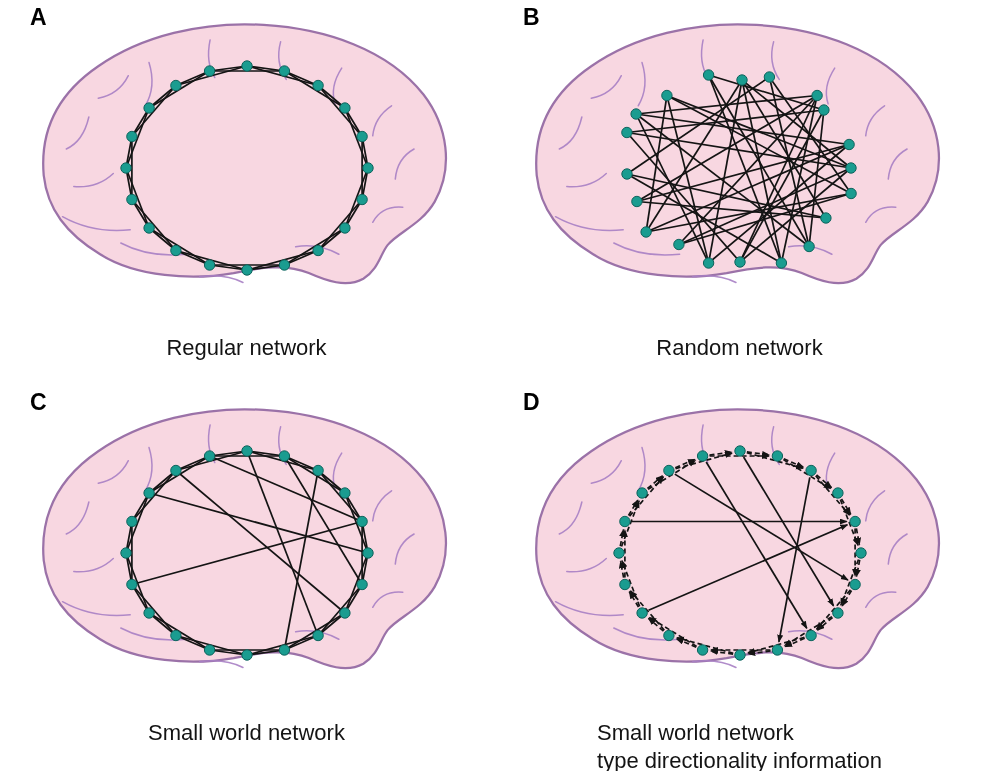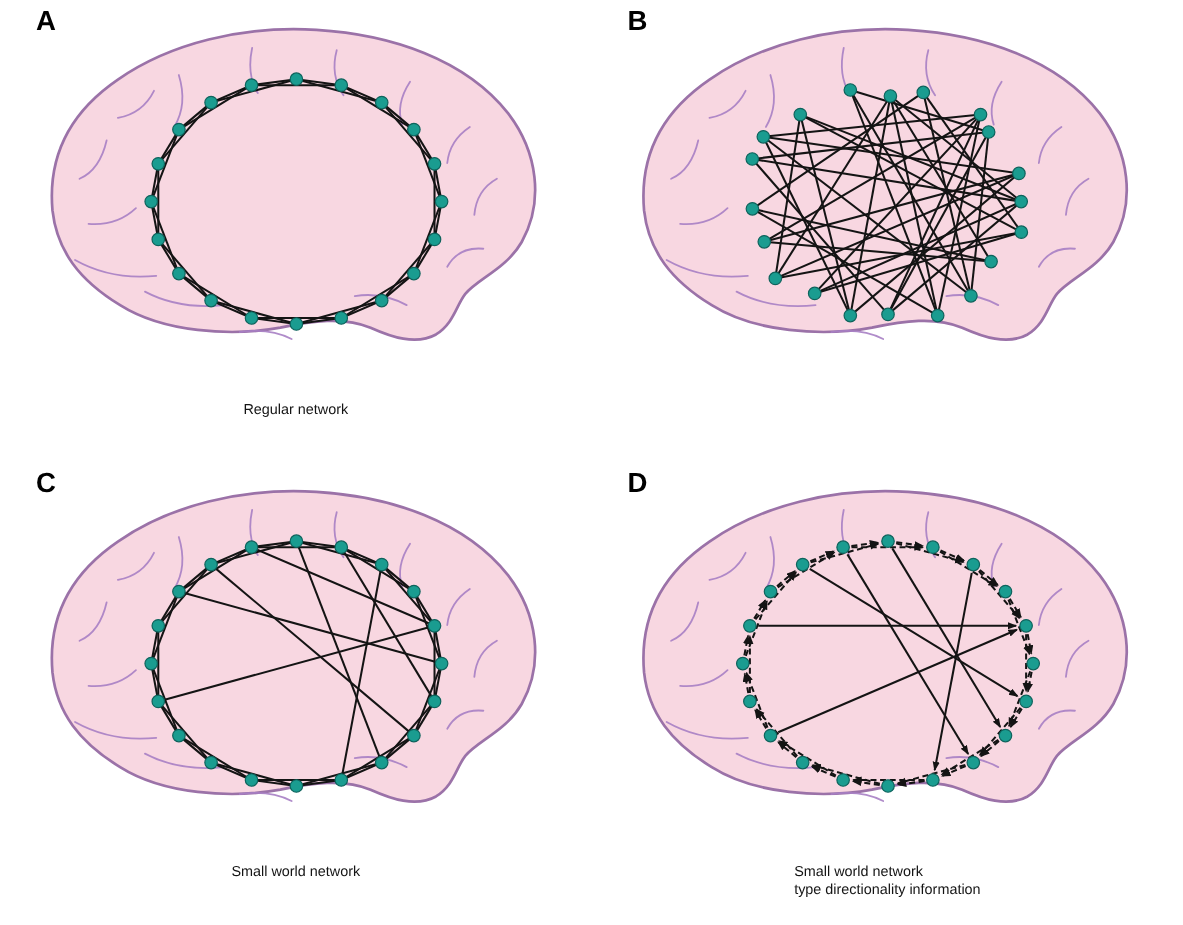--- a/index.html
+++ b/index.html
@@ -29,21 +29,21 @@
   }
   .sulcus{
     fill:none;
     stroke:var(--sulci,#a77fc4);
     stroke-width:1.6;
     stroke-linecap:round;
     opacity:.9;
   }
   .caption{
     text-align:center;
-    font-size:12px;
+    font-size:22px;
     line-height:1.28;
     color:#141414;
     margin:2px 0 0 0;
   }
   .caption.block-left{
     text-align:left;
     width:fit-content;
     margin:2px auto 0 auto;
   }
   .hidden-defs{position:absolute;width:0;height:0;overflow:hidden;}
@@ -215,20 +215,23 @@
           <circle cx="185.9" cy="244.5" r="5.2" fill="#1a9c90" stroke="#0e635c" stroke-width="1"></circle>
           <circle cx="153.1" cy="232.0" r="5.2" fill="#1a9c90" stroke="#0e635c" stroke-width="1"></circle>
           <circle cx="143.9" cy="201.5" r="5.2" fill="#1a9c90" stroke="#0e635c" stroke-width="1"></circle>
           <circle cx="134.0" cy="174.0" r="5.2" fill="#1a9c90" stroke="#0e635c" stroke-width="1"></circle>
           <circle cx="133.9" cy="132.5" r="5.2" fill="#1a9c90" stroke="#0e635c" stroke-width="1"></circle>
           <circle cx="143.1" cy="114.0" r="5.2" fill="#1a9c90" stroke="#0e635c" stroke-width="1"></circle>
           <circle cx="173.9" cy="95.5" r="5.2" fill="#1a9c90" stroke="#0e635c" stroke-width="1"></circle>
           <circle cx="215.6" cy="75.0" r="5.2" fill="#1a9c90" stroke="#0e635c" stroke-width="1"></circle>
         </g>
     </svg>
+    <figcaption class="caption">
+      <div>Random network</div>
+    </figcaption>
   </figure>
 
   <figure class="panel">
     <div class="letter">C</div>
     <svg class="graphic" width="493" height="332" viewBox="0 0 493 332">
       <use href="#brain-shape" transform="translate(8,8) scale(0.94)"></use>
       <g class="net">
           <line x1="247.0" y1="66.0" x2="284.4" y2="71.0" stroke="#141414" stroke-width="1.7"></line>
           <line x1="247.0" y1="66.0" x2="318.1" y2="85.5" stroke="#141414" stroke-width="1.7"></line>
           <line x1="284.4" y1="71.0" x2="318.1" y2="85.5" stroke="#141414" stroke-width="1.7"></line>

